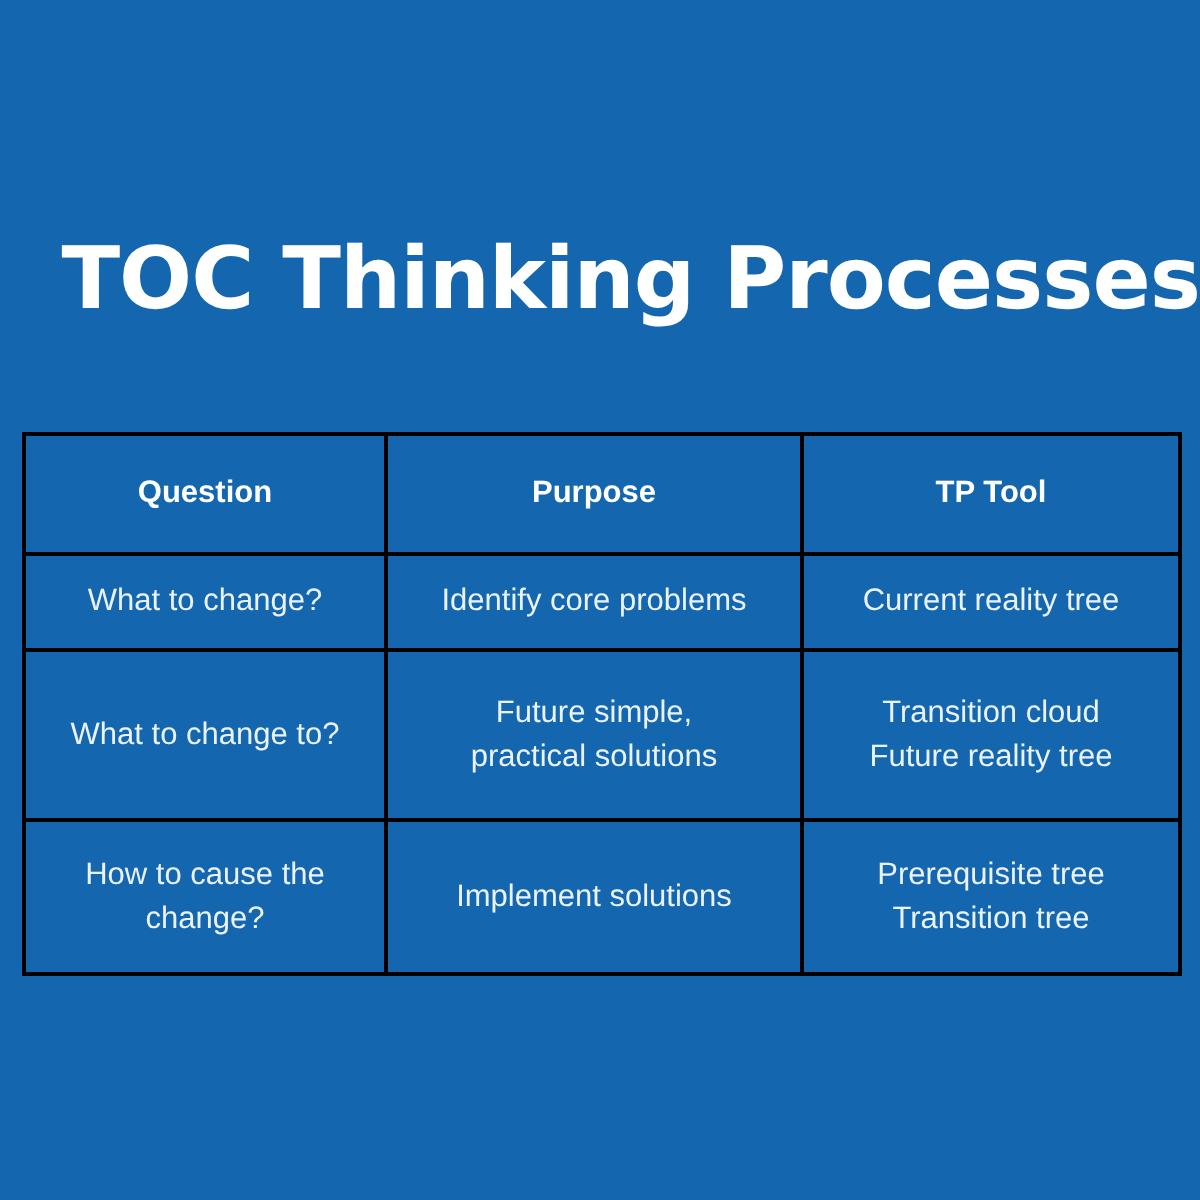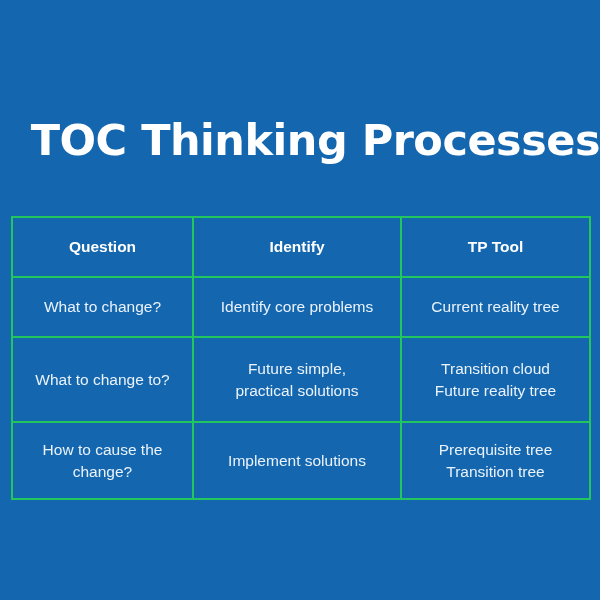--- a/index.html
+++ b/index.html
@@ -20,54 +20,54 @@
     line-height:56px;
     color:#ffffff;
   }
   table.tp {
     position:absolute; left:11px; top:216px;
     width:578px; height:272px;
     border-collapse:collapse;
     table-layout:fixed;
   }
   table.tp td, table.tp th {
-    border:2px solid #22c55e;
+    border:2px solid #000000;
     text-align:center;
     vertical-align:middle;
     padding:0 6px;
     font-size:15.5px;
     line-height:22px;
     color:#eaf2fb;
     font-weight:normal;
   }
   table.tp th { font-weight:bold; color:#ffffff; font-size:15.5px; }
   col.c1 { width:181px; }
   col.c2 { width:208px; }
   col.c3 { width:189px; }
   tr.h { height:60px; }
-  tr.r1 { height:60px; }
+  tr.r1 { height:48px; }
   tr.r2 { height:85px; }
   tr.r3 { height:77px;padding-left:32px; }
   .line { display:block; }
 </style>
 </head>
 <body>
 
 <div class="title">TOC Thinking Processes</div>
 
 <table class="tp">
   <colgroup>
       <col class="c1">
       <col class="c2">
       <col class="c3">
     </colgroup>
   <thead>
     <tr class="h">
       <th>Question</th>
-      <th>Identify</th>
+      <th>Purpose</th>
       <th>TP Tool</th>
     </tr>
   </thead>
   <tbody>
     <tr class="r1">
       <td>
         <span class="line">What to change?</span>
       </td>
       <td>
         <span class="line">Identify core problems</span>

